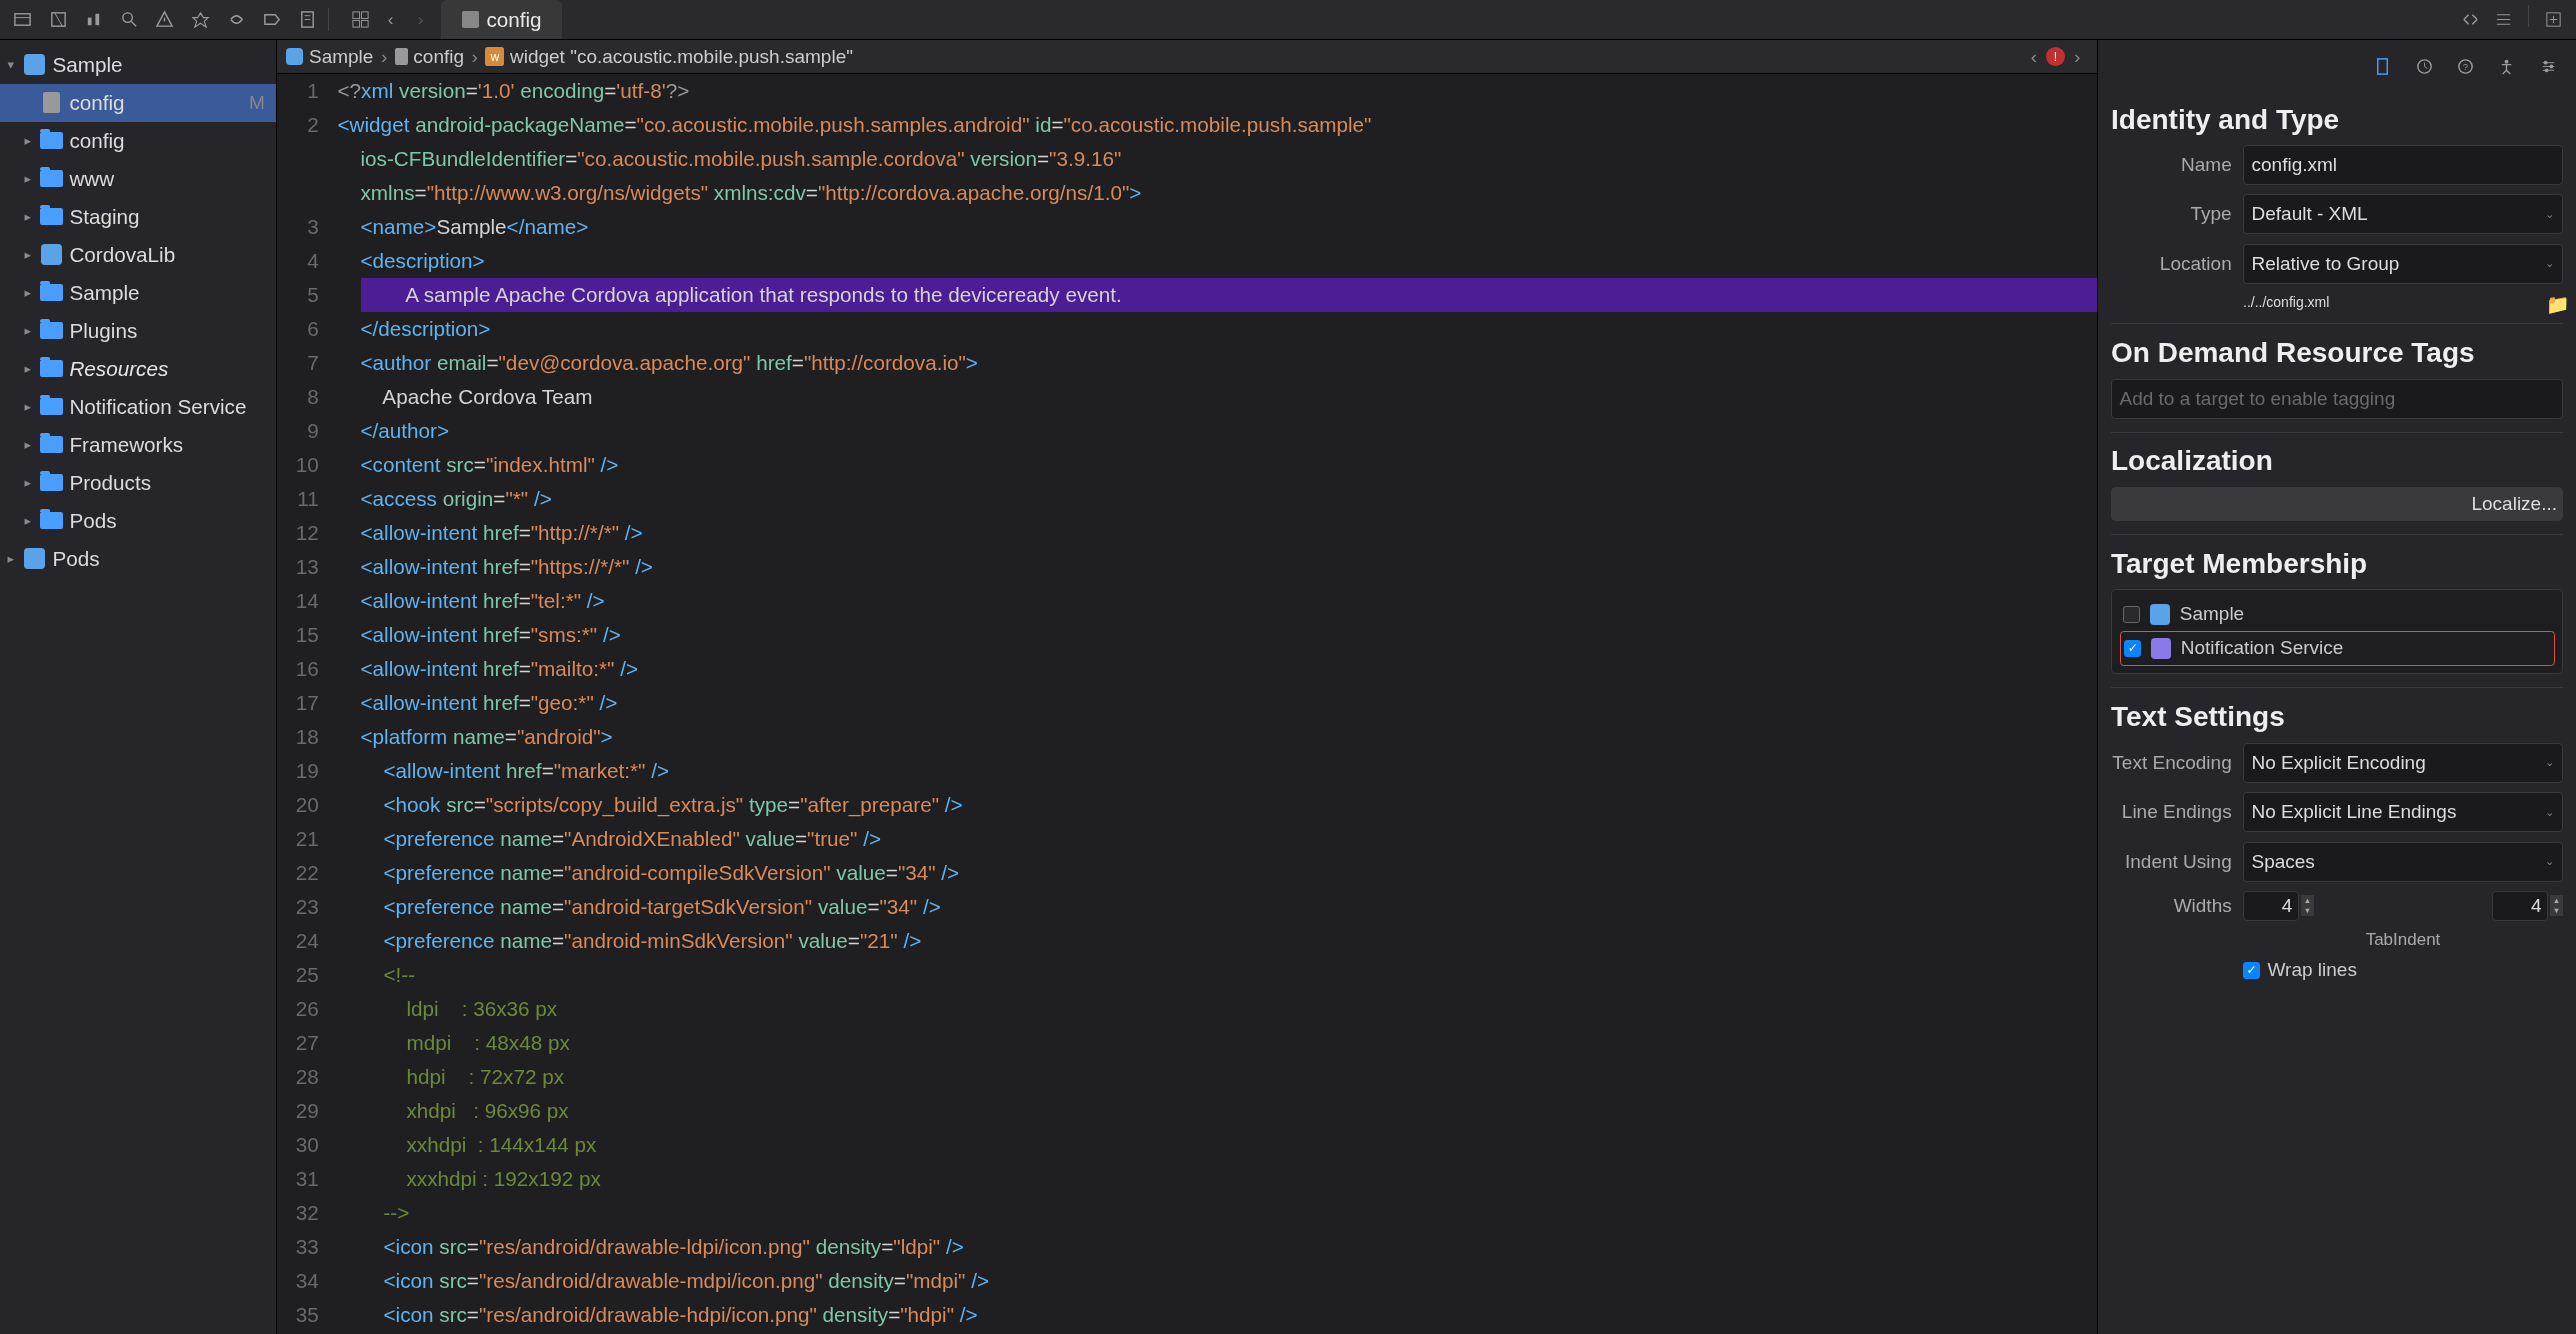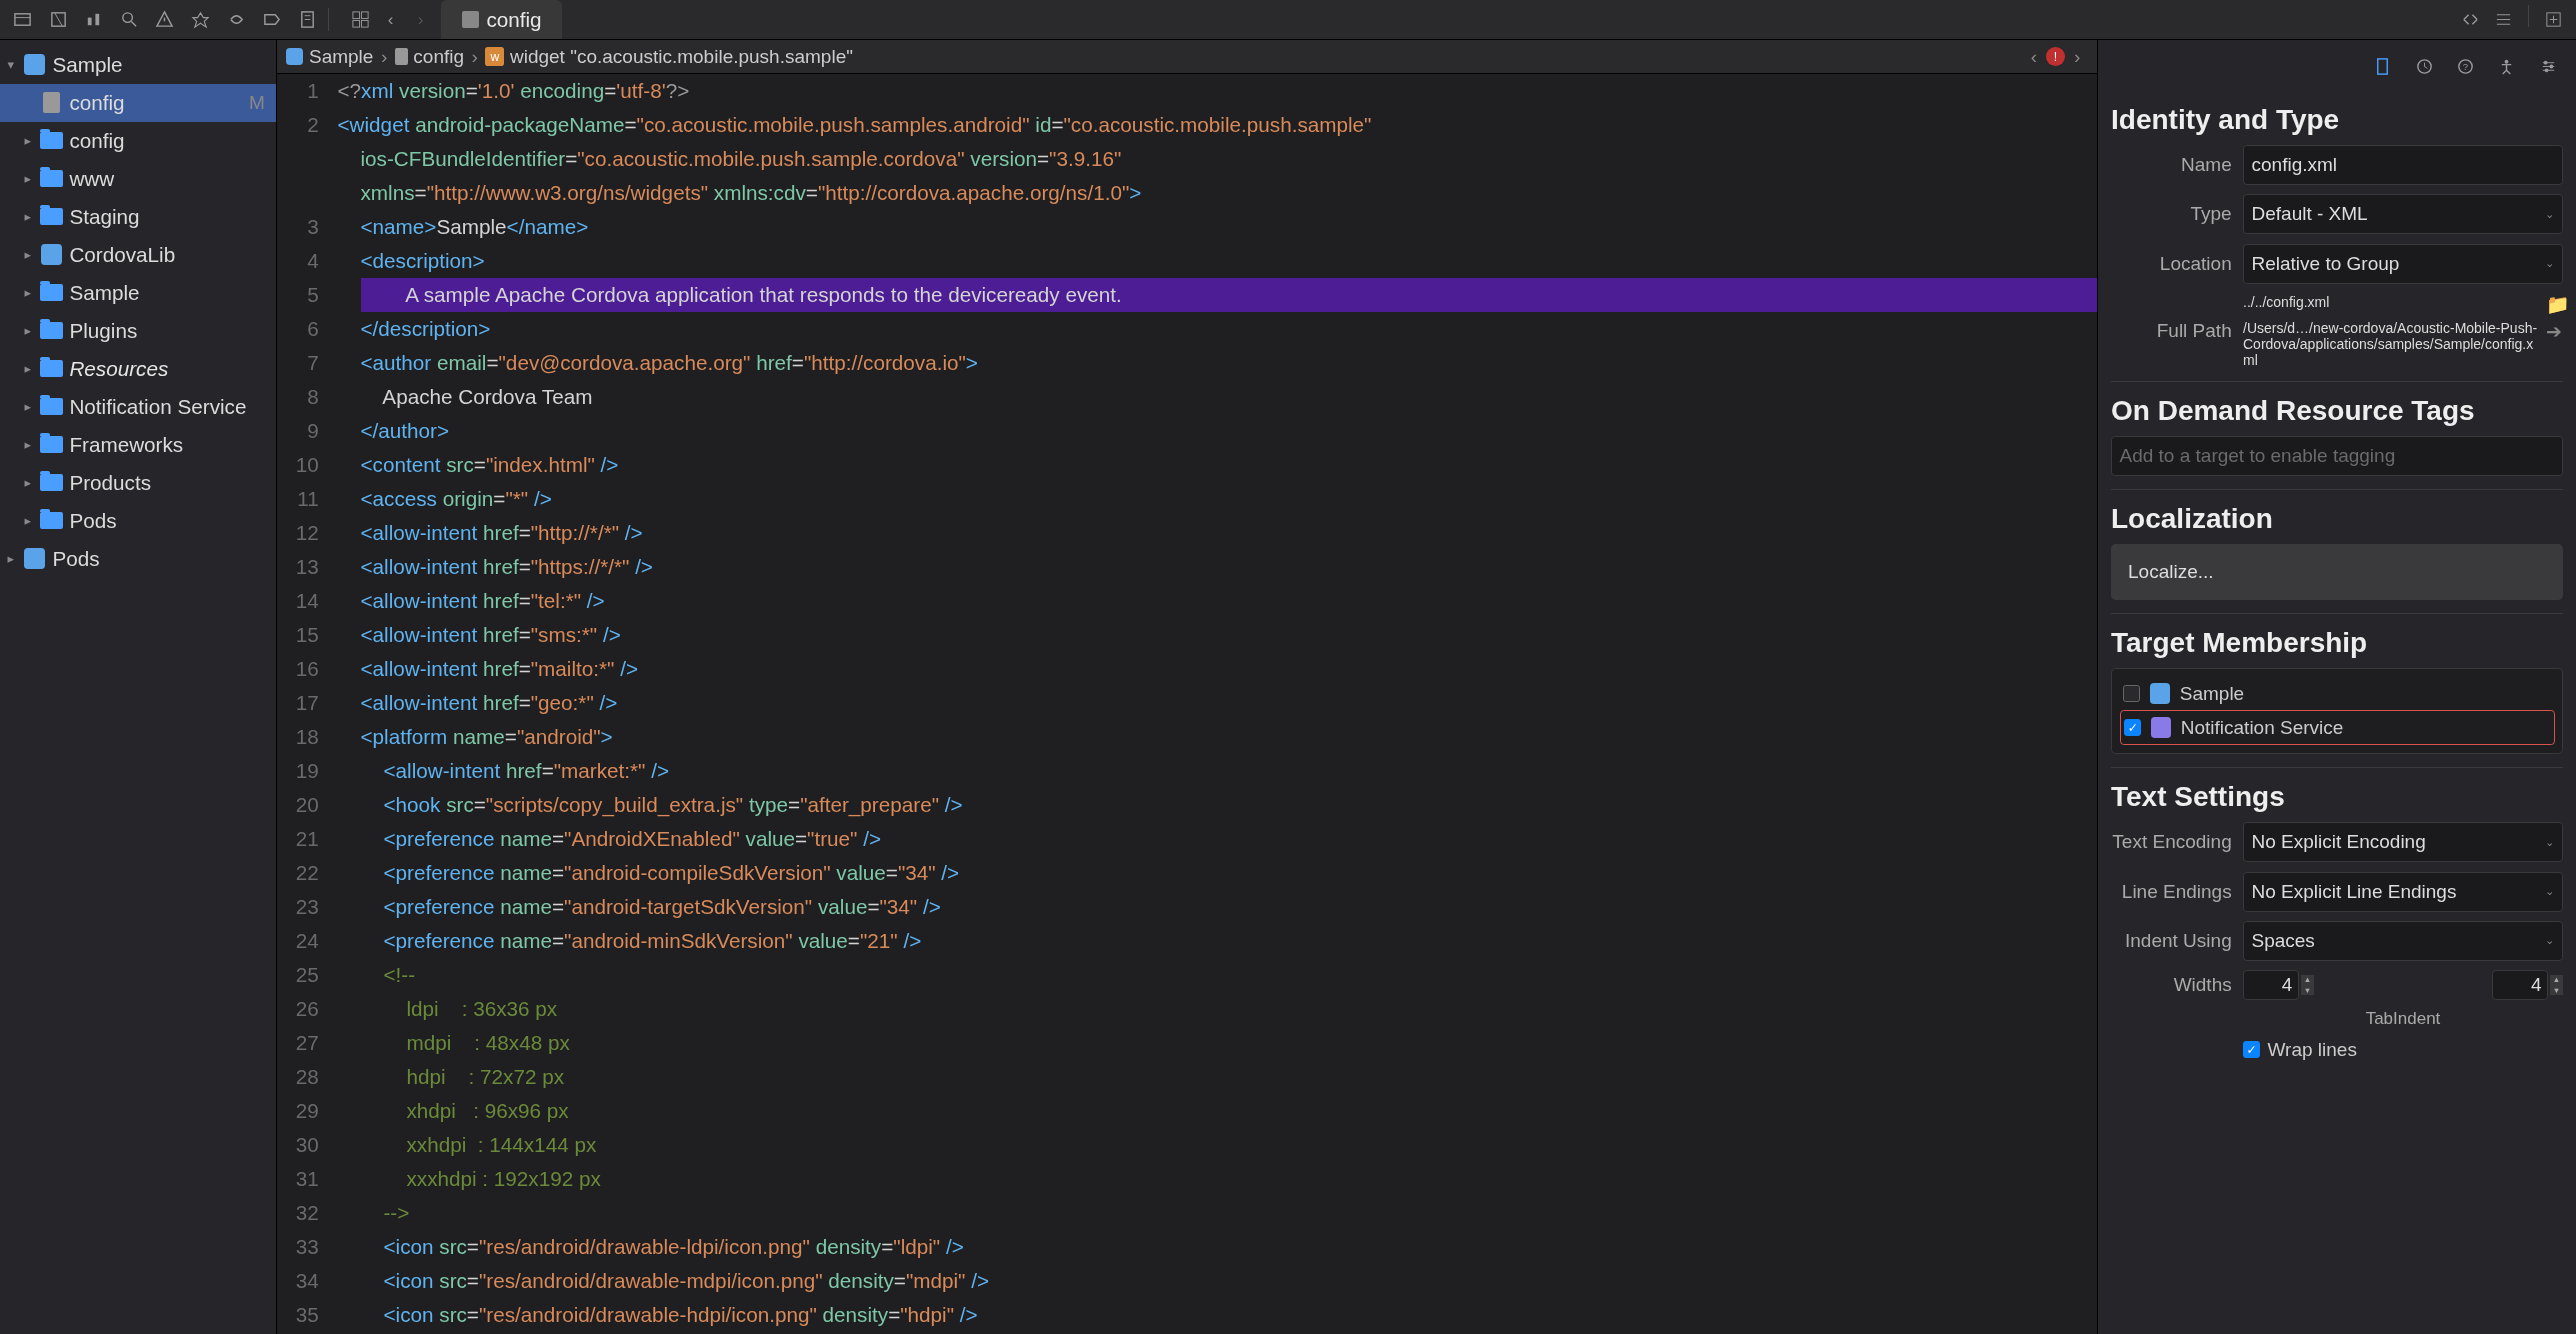--- a/index.html
+++ b/index.html
@@ -60,21 +60,21 @@
 .insp-toolbar { display: flex; gap: 11.3px; justify-content: flex-end; padding-bottom: 9.4px; }
 .insp-section-title { color: #eee; font-weight: 600; font-size: 28px; margin: 13px 0 9.4px; }
 .insp-row { display: flex; align-items: center; margin-bottom: 9.4px; }
 .insp-label { width: 132px; text-align: right; padding-right: 11.3px; color: #aaa; font-size: 19px; }
 .insp-field { flex: 1; background: #1a1a1c; border: 0.9px solid #3a3a3c; border-radius: 3.8px; padding: 3.8px 7.5px; color: #ddd; font-size: 19px; height: 40px; display: flex; align-items: center; justify-content: space-between; }
 .insp-select-arrow { color: #888; font-size: 11.3px; }
 .insp-text { flex: 1; color: #ddd; font-size: 14px; word-break: break-all; }
 .insp-small-icon { width: 17px; height: 17px; color: #888; margin-left: 5.6px; }
 .insp-divider { height: 0.9px; background: #3a3a3c; margin: 13px 0; }
 .insp-placeholder { color: #6a6a6c; }
-.insp-button { background: #3a3a3c; border-radius: 4.7px; padding: 17px; text-align: left; color: #ddd; }
+.insp-button { background: #3a3a3c; border-radius: 4.7px; padding: 6px; text-align: right; color: #ddd; }
 
 .target-box { border: 0.9px solid #3a3a3c; border-radius: 4.7px; padding: 7.5px; background: #1e1e20; }
 .target-row { display: flex; align-items: center; gap: 9.4px; padding: 5.6px 3.8px; }
 .target-row.highlighted { border: 1.9px solid #d9534f; border-radius: 3.8px; }
 .checkbox { width: 17px; height: 17px; border: 0.9px solid #666; border-radius: 2.8px; background: #2a2a2c; display: flex; align-items: center; justify-content: center; }
 .checkbox.checked { background: #0a84ff; border-color: #0a84ff; color: #fff; font-size: 12.2px; }
 .target-icon { width: 20.7px; height: 20.7px; background: #5aa3e8; border-radius: 3.8px; }
 .target-icon.ext { background: #8a7ae8; }
 
 .stepper-row { display: flex; align-items: center; gap: 7.5px; }
@@ -415,25 +415,20 @@
     <div class="insp-field">
             <span>Relative to Group</span>
             <span class="insp-select-arrow">⌄</span>
           </div>
   </div>
   <div class="insp-row">
     <div class="insp-label"></div>
     <div class="insp-text">../../config.xml</div>
     <div class="insp-small-icon">📁</div>
   </div>
-  <div class="insp-row" style="align-items:flex-start">
-    <div class="insp-label">Full Path</div>
-    <div class="insp-text">/Users/d…/new-cordova/Acoustic-Mobile-Push-Cordova/applications/samples/Sample/config.xml</div>
-    <div class="insp-small-icon">➔</div>
-  </div>
 
   <div class="insp-divider"></div>
   <div class="insp-section-title">On Demand Resource Tags</div>
   <div class="insp-field insp-placeholder">
           <span>Add to a target to enable tagging</span>
         </div>
 
   <div class="insp-divider"></div>
   <div class="insp-section-title">Localization</div>
   <div class="insp-button">Localize...</div>

